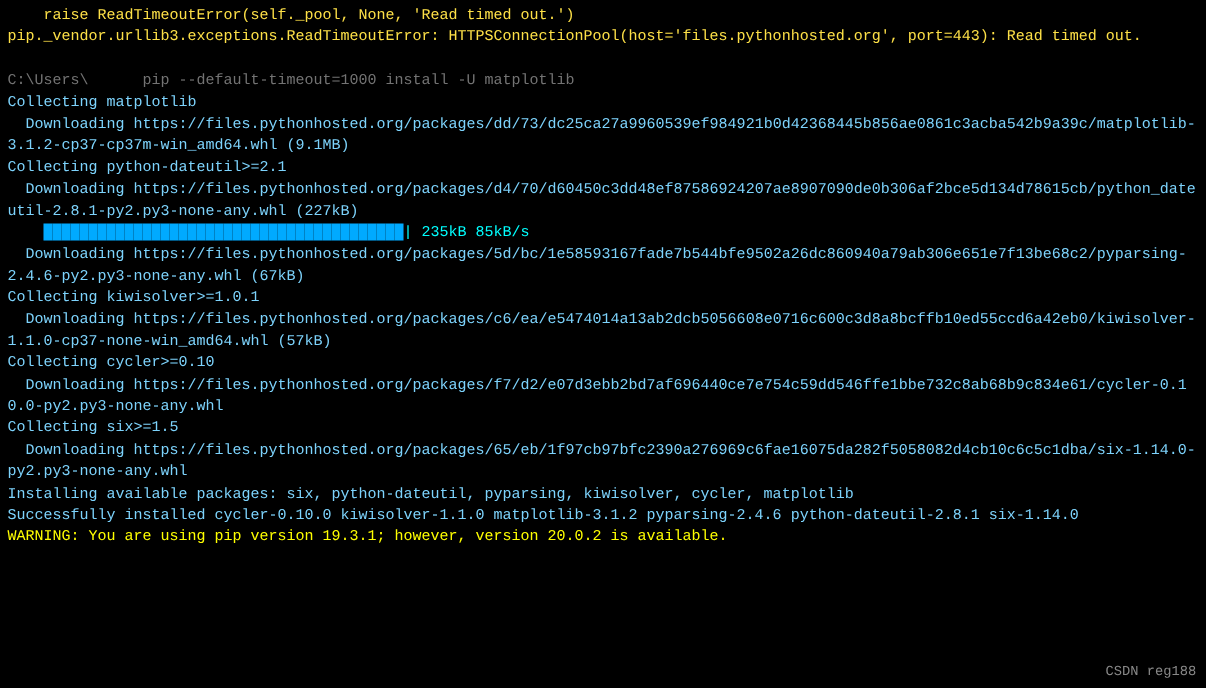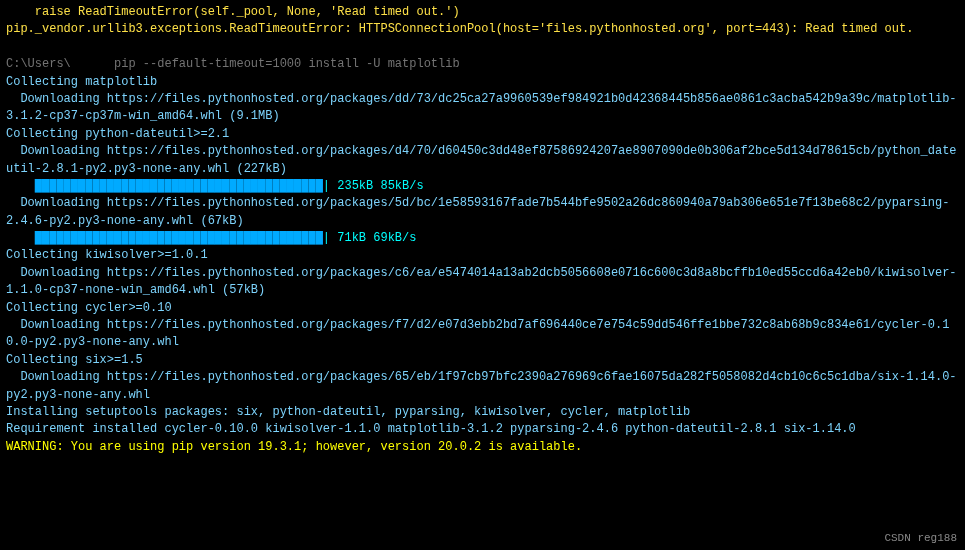--- a/index.html
+++ b/index.html
@@ -50,25 +50,24 @@
   <div class="line red">    raise ReadTimeoutError(self._pool, None, 'Read timed out.')</div>
   <div class="line red">pip._vendor.urllib3.exceptions.ReadTimeoutError: HTTPSConnectionPool(host='files.pythonhosted.org', port=443): Read timed out.</div>
   <div class="line normal">&nbsp;</div>
   <div class="line white">C:\Users\&nbsp;&nbsp;&nbsp;&nbsp;&nbsp; pip --default-timeout=1000 install -U matplotlib</div>
   <div class="line normal">Collecting matplotlib</div>
   <div class="line normal">  Downloading https://files.pythonhosted.org/packages/dd/73/dc25ca27a9960539ef984921b0d42368445b856ae0861c3acba542b9a39c/matplotlib-3.1.2-cp37-cp37m-win_amd64.whl (9.1MB)</div>
   <div class="line normal">Collecting python-dateutil&gt;=2.1</div>
   <div class="line normal">  Downloading https://files.pythonhosted.org/packages/d4/70/d60450c3dd48ef87586924207ae8907090de0b306af2bce5d134d78615cb/python_dateutil-2.8.1-py2.py3-none-any.whl (227kB)</div>
   <div class="line cyan">    <span class="progress-bar">████████████████████████████████████████</span>| 235kB 85kB/s</div>
   <div class="line normal">  Downloading https://files.pythonhosted.org/packages/5d/bc/1e58593167fade7b544bfe9502a26dc860940a79ab306e651e7f13be68c2/pyparsing-2.4.6-py2.py3-none-any.whl (67kB)</div>
-  <div class="line cyan">    <span class="progress-bar">████████████████████████████████████████</span>| 71kB 69kB/s</div>
   <div class="line normal">Collecting kiwisolver&gt;=1.0.1</div>
   <div class="line normal">  Downloading https://files.pythonhosted.org/packages/c6/ea/e5474014a13ab2dcb5056608e0716c600c3d8a8bcffb10ed55ccd6a42eb0/kiwisolver-1.1.0-cp37-none-win_amd64.whl (57kB)</div>
   <div class="line normal">Collecting cycler&gt;=0.10</div>
   <div class="line normal">  Downloading https://files.pythonhosted.org/packages/f7/d2/e07d3ebb2bd7af696440ce7e754c59dd546ffe1bbe732c8ab68b9c834e61/cycler-0.10.0-py2.py3-none-any.whl</div>
   <div class="line normal">Collecting six&gt;=1.5</div>
   <div class="line normal">  Downloading https://files.pythonhosted.org/packages/65/eb/1f97cb97bfc2390a276969c6fae16075da282f5058082d4cb10c6c5c1dba/six-1.14.0-py2.py3-none-any.whl</div>
-  <div class="line normal">Installing setuptools packages: six, python-dateutil, pyparsing, kiwisolver, cycler, matplotlib</div>
-  <div class="line normal">Requirement installed cycler-0.10.0 kiwisolver-1.1.0 matplotlib-3.1.2 pyparsing-2.4.6 python-dateutil-2.8.1 six-1.14.0</div>
+  <div class="line normal">Installing available packages: six, python-dateutil, pyparsing, kiwisolver, cycler, matplotlib</div>
+  <div class="line normal">Successfully installed cycler-0.10.0 kiwisolver-1.1.0 matplotlib-3.1.2 pyparsing-2.4.6 python-dateutil-2.8.1 six-1.14.0</div>
   <div class="line yellow">WARNING: You are using pip version 19.3.1; however, version 20.0.2 is available.</div>
 
   <div class="watermark">CSDN reg188</div>
 </div>
 
 </body></html>

